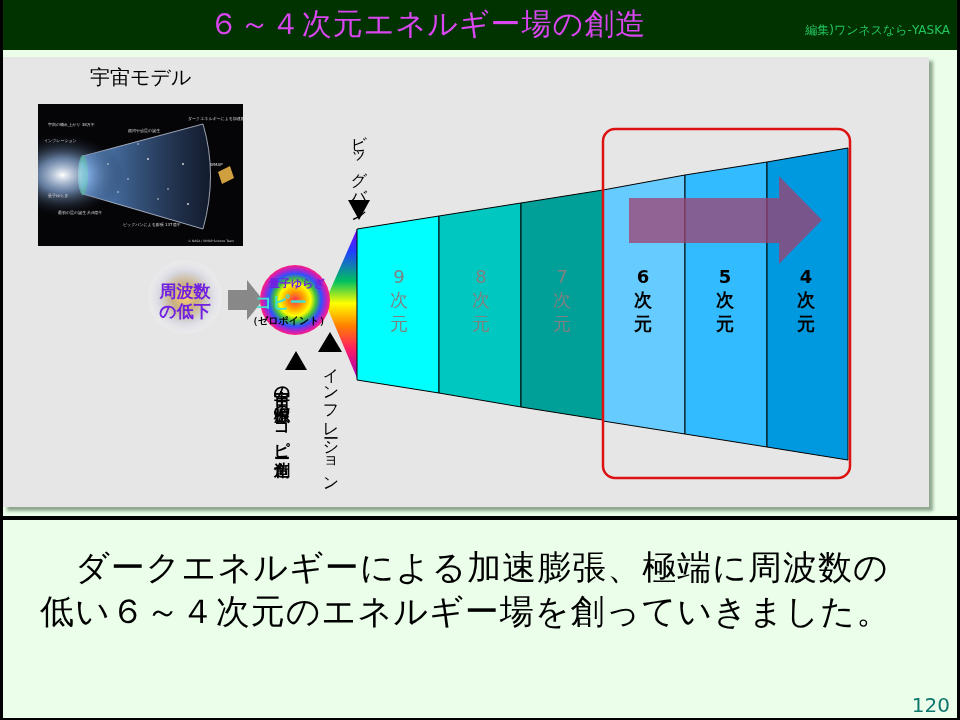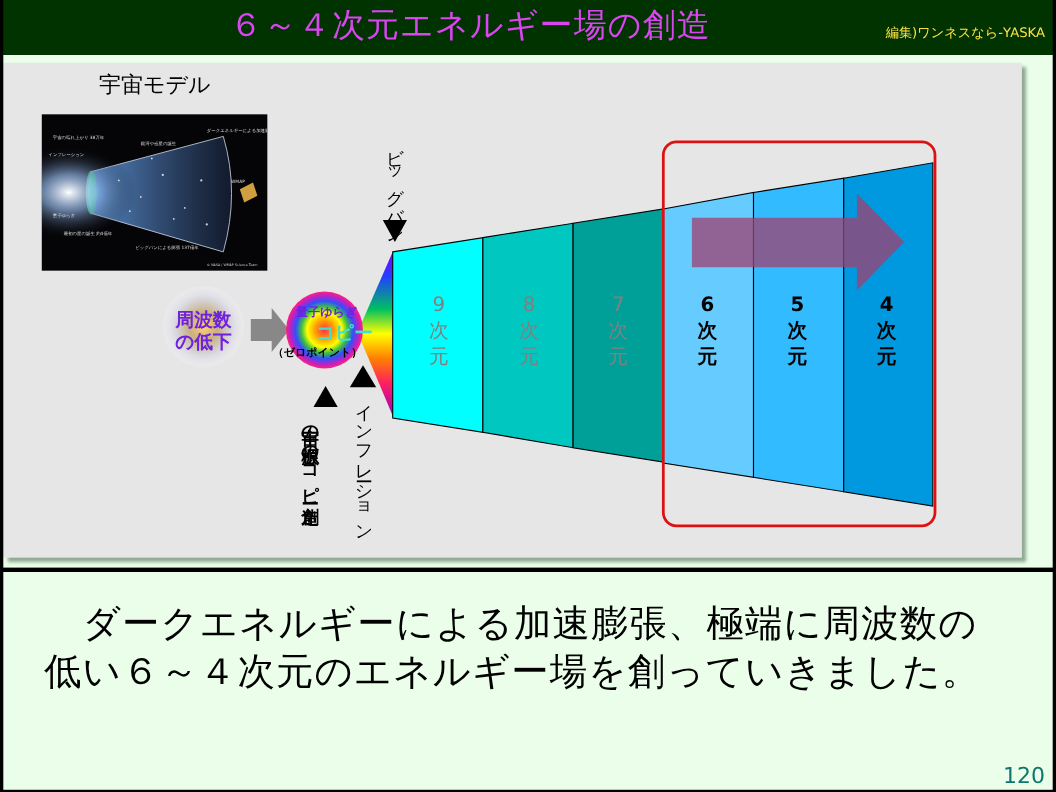--- a/index.html
+++ b/index.html
@@ -12,21 +12,21 @@
   .frame-right { position:absolute; right:0; top:0; width:3px; height:720px; background:#000; }
   .frame-bottom { position:absolute; left:0; bottom:0; width:960px; height:2px; background:#000; }
   .header {
     position:absolute; left:0; top:0; width:960px; height:50px; background:#003300;
   }
   .header-title {
     position:absolute; left:0; width:855px; top:4px; text-align:center;
     color:#d946ef; font-size:30px; line-height:40px; letter-spacing:1px;
   }
   .header-credit {
-    position:absolute; right:10px; top:22px; color:#fde047; font-size:12px;margin-left:40px;
+    position:absolute; right:10px; top:22px; color:#22c55e; font-size:12px;margin-left:40px;
   }
   .panel {
     position:absolute; left:3px; top:57px; width:926px; height:450px;
     background:#e6e6e6; box-shadow:4px 4px 3px #8fa88f;
   }
   .divider { position:absolute; left:0; top:516px; width:960px; height:4px; background:#000; }
   .body-text {
     position:absolute; left:40px; top:545px; width:870px;
     font-size:34px; line-height:44px; color:#000; text-indent:35px; letter-spacing:1px;
   }
@@ -163,21 +163,21 @@
     <text x="725" y="330" fill="#000" font-weight="bold">元</text>
     <text x="806" y="283" fill="#000" font-weight="bold">4</text>
     <text x="806" y="306" fill="#000" font-weight="bold">次</text>
     <text x="806" y="330" fill="#000" font-weight="bold">元</text>
   </g>
 </svg>
 
 <div style="position:absolute;left:151px;top:281px;width:68px;text-align:center;font-size:17px;line-height:20px;font-weight:bold;color:#7020e0;">周波数の低下</div>
 
 <div style="position:absolute;left:255px;top:276px;width:84px;text-align:center;font-size:11px;font-weight:bold;color:#7020e0;">量子ゆらぎ</div>
-<div style="position:absolute;left:255px;top:291px;width:84px;text-align:right;font-size:17px;font-weight:bold;color:#40e0d0;">コピー</div>
+<div style="position:absolute;left:255px;top:291px;width:84px;text-align:left;font-size:17px;font-weight:bold;color:#40e0d0;">コピー</div>
 <div style="position:absolute;left:248px;top:314px;width:96px;text-align:left;font-size:10px;font-weight:bold;color:#000;">（ゼロポイント）</div>
 
 <div class="vtext" style="left:348px;top:124px;font-size:16px;font-weight:normal;">ビッグバン</div>
 <div class="vtext" style="left:320px;top:357px;font-size:16px;font-weight:normal;">インフレーション</div>
 <div class="vtext" style="left:272px;top:376px;font-size:16px;line-height:20px;height:90px;">宇宙の根源のコピー創造</div>
 
 <div class="cont-title">
 </div>
 
 <div class="divider"></div>

